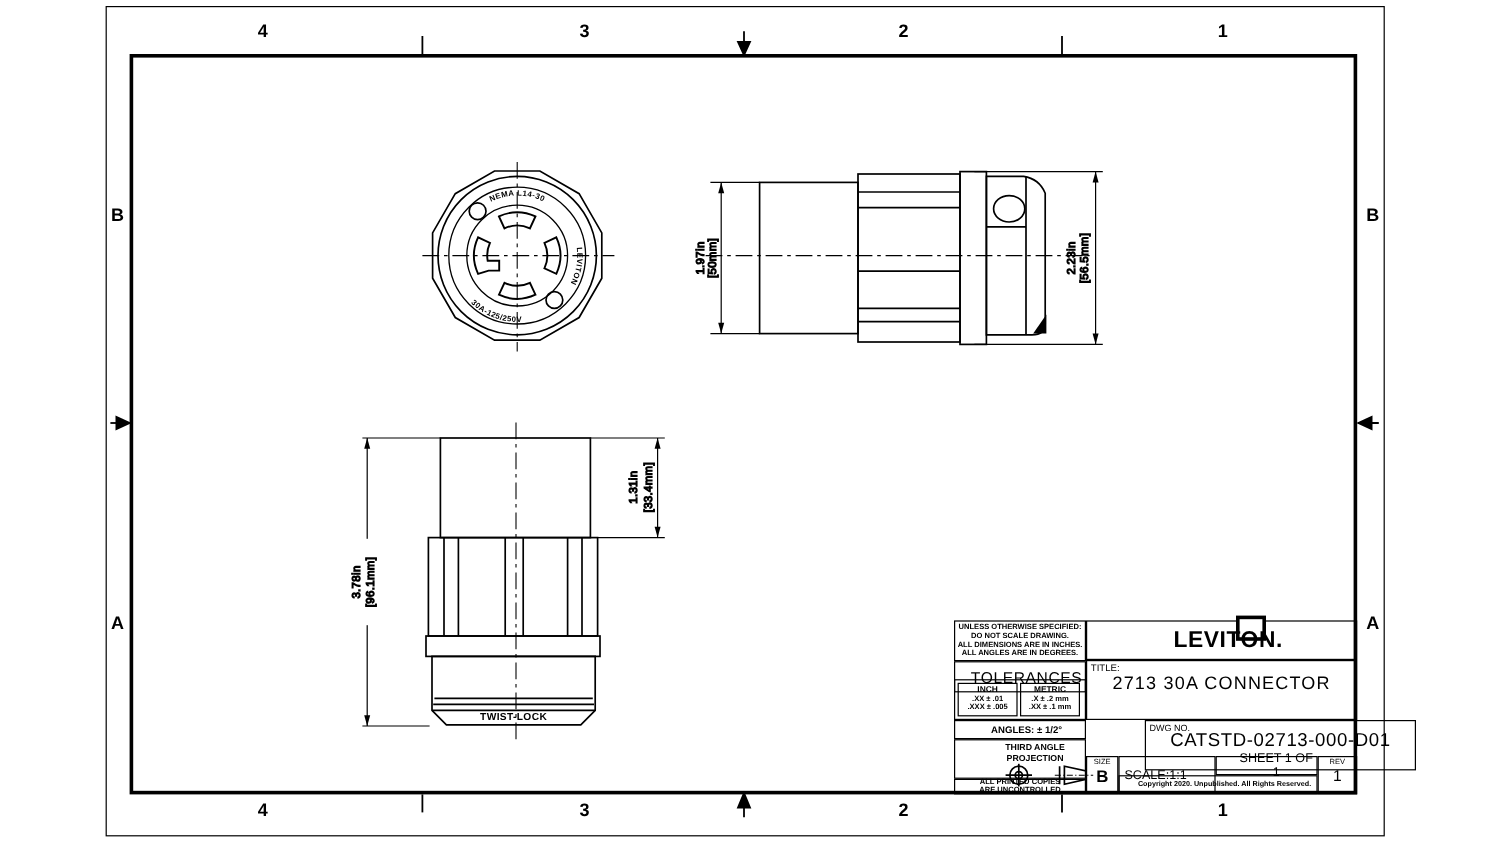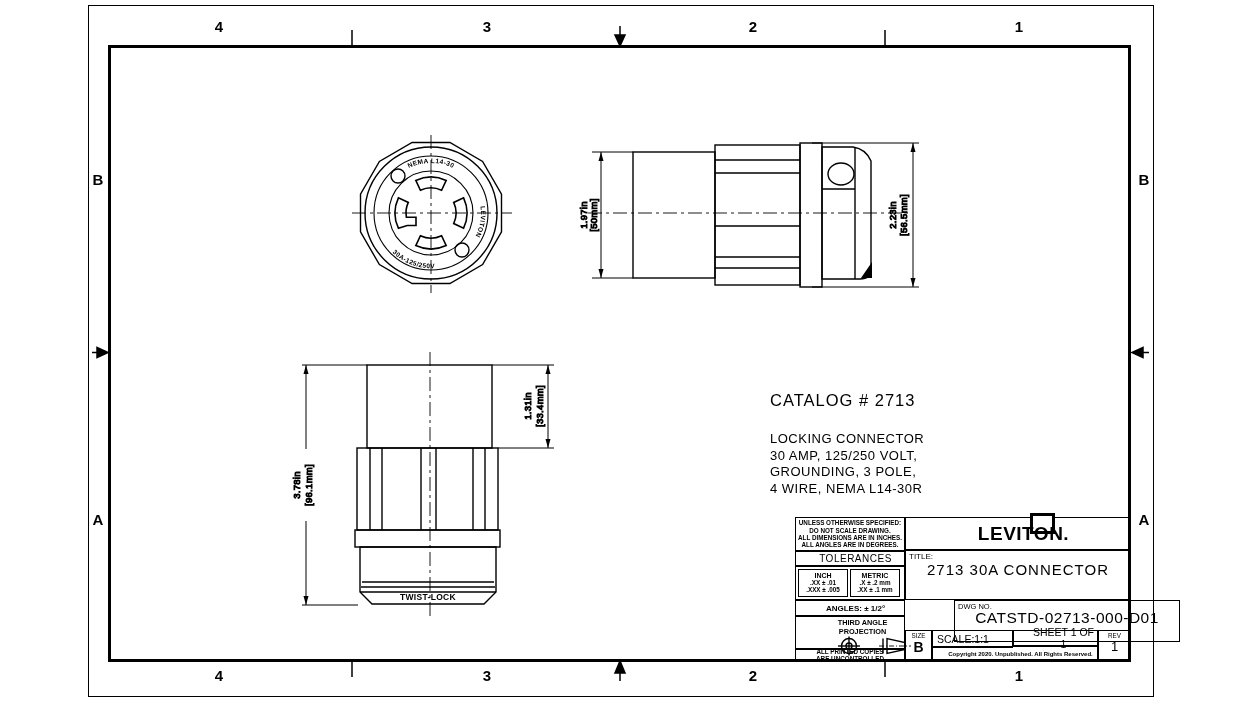--- a/index.html
+++ b/index.html
@@ -155,37 +155,28 @@
           <line x1="498" y1="448" x2="554" y2="448"></line>
         <line x1="548" y1="365" x2="548" y2="448"></line>
         <polygon fill="#000" stroke="none" points="545.5,374 550.5,374 548,365"></polygon>
         <polygon fill="#000" stroke="none" points="545.5,439 550.5,439 548,448"></polygon>
         <text class="dimtxt" transform="rotate(-90 531 406)" x="531" y="406" text-anchor="middle">1.31in</text>
         <text class="dimtxt" transform="rotate(-90 543 406)" x="543" y="406" text-anchor="middle">[33.4mm]</text>
       </g>
     </g>
   </svg>
 
-  <div class="abs" style="left:770px;top:391px;">
-    <div style="font-size:16.5px;letter-spacing:1px;">CATALOG # 2713</div>
-    <div style="margin-top:21px;font-size:13px;line-height:16.5px;letter-spacing:0.5px;">
-      <div>LOCKING CONNECTOR</div>
-      <div>30 AMP, 125/250 VOLT,</div>
-      <div>GROUNDING, 3 POLE,</div>
-      <div>4 WIRE, NEMA L14-30R</div>
-    </div>
-  </div>
 
   <div class="cell col" style="left:795px;top:517px;width:110px;height:34px;font-size:6.3px;font-weight:bold;line-height:7.3px;">
     <div>UNLESS OTHERWISE SPECIFIED:</div>
     <div>DO NOT SCALE DRAWING.</div>
     <div>ALL DIMENSIONS ARE IN INCHES.</div>
     <div>ALL ANGLES ARE IN DEGREES.</div>
   </div>
-  <div class="cell ctr" style="left:795px;top:551px;width:110px;height:15px;font-size:10px;letter-spacing:0.5px;">TOLERANCES</div>
+  <div class="cell ctr" style="left:795px;top:551px;width:110px;height:26px;font-size:13px;letter-spacing:0.5px;">TOLERANCES</div>
   <div class="cell" style="left:795px;top:566px;width:110px;height:34px;">
     <div class="cell col" style="left:2px;top:1.5px;width:50px;height:28px;">
       <div style="font-size:7px;font-weight:bold;">INCH</div>
       <div style="font-size:6.3px;font-weight:bold;">.XX ± .01</div>
       <div style="font-size:6.3px;font-weight:bold;">.XXX ± .005</div>
     </div>
     <div class="cell col" style="left:54px;top:1.5px;width:50px;height:28px;">
       <div style="font-size:7px;font-weight:bold;">METRIC</div>
       <div style="font-size:6.3px;font-weight:bold;">.X ± .2 mm</div>
       <div style="font-size:6.3px;font-weight:bold;">.XX ± .1 mm</div>
@@ -224,21 +215,21 @@
     </div>
   </div>
   <div class="cell" style="left:954px;top:600px;width:226px;height:42px;">
     <div style="position:absolute;left:3px;top:1px;font-size:7.5px;">DWG NO.</div>
     <div style="margin-top:8px;text-align:center;font-size:15.5px;letter-spacing:0.5px;">CATSTD-02713-000-D01</div>
   </div>
   <div class="cell" style="left:905px;top:630px;width:27px;height:32px;">
     <div style="font-size:6.3px;text-align:center;margin-top:1px;">SIZE</div>
     <div style="font-size:14px;font-weight:bold;text-align:center;">B</div>
   </div>
-  <div class="cell ctr" style="left:932px;top:630px;width:81px;height:18px;font-size:10.5px;justify-content:flex-start;padding-left:4px;">SCALE:1:1</div>
+  <div class="cell ctr" style="left:932px;top:630px;width:81px;height:31px;font-size:10.5px;justify-content:flex-start;padding-left:4px;">SCALE:1:1</div>
   <div class="cell ctr" style="left:1013px;top:630px;width:85px;height:16px;font-size:10.5px;justify-content:flex-start;padding-left:16px;">SHEET 1 OF 1</div>
   <div class="cell ctr" style="left:932px;top:646px;width:166px;height:16px;font-size:6px;font-weight:bold;">Copyright 2020. Unpublished. All Rights Reserved.</div>
   <div class="cell" style="left:1098px;top:630px;width:33px;height:32px;">
     <div style="font-size:6.3px;text-align:center;margin-top:1px;">REV</div>
     <div style="font-size:13px;text-align:center;">1</div>
   </div>
 
 </div>
 
 </body></html>

